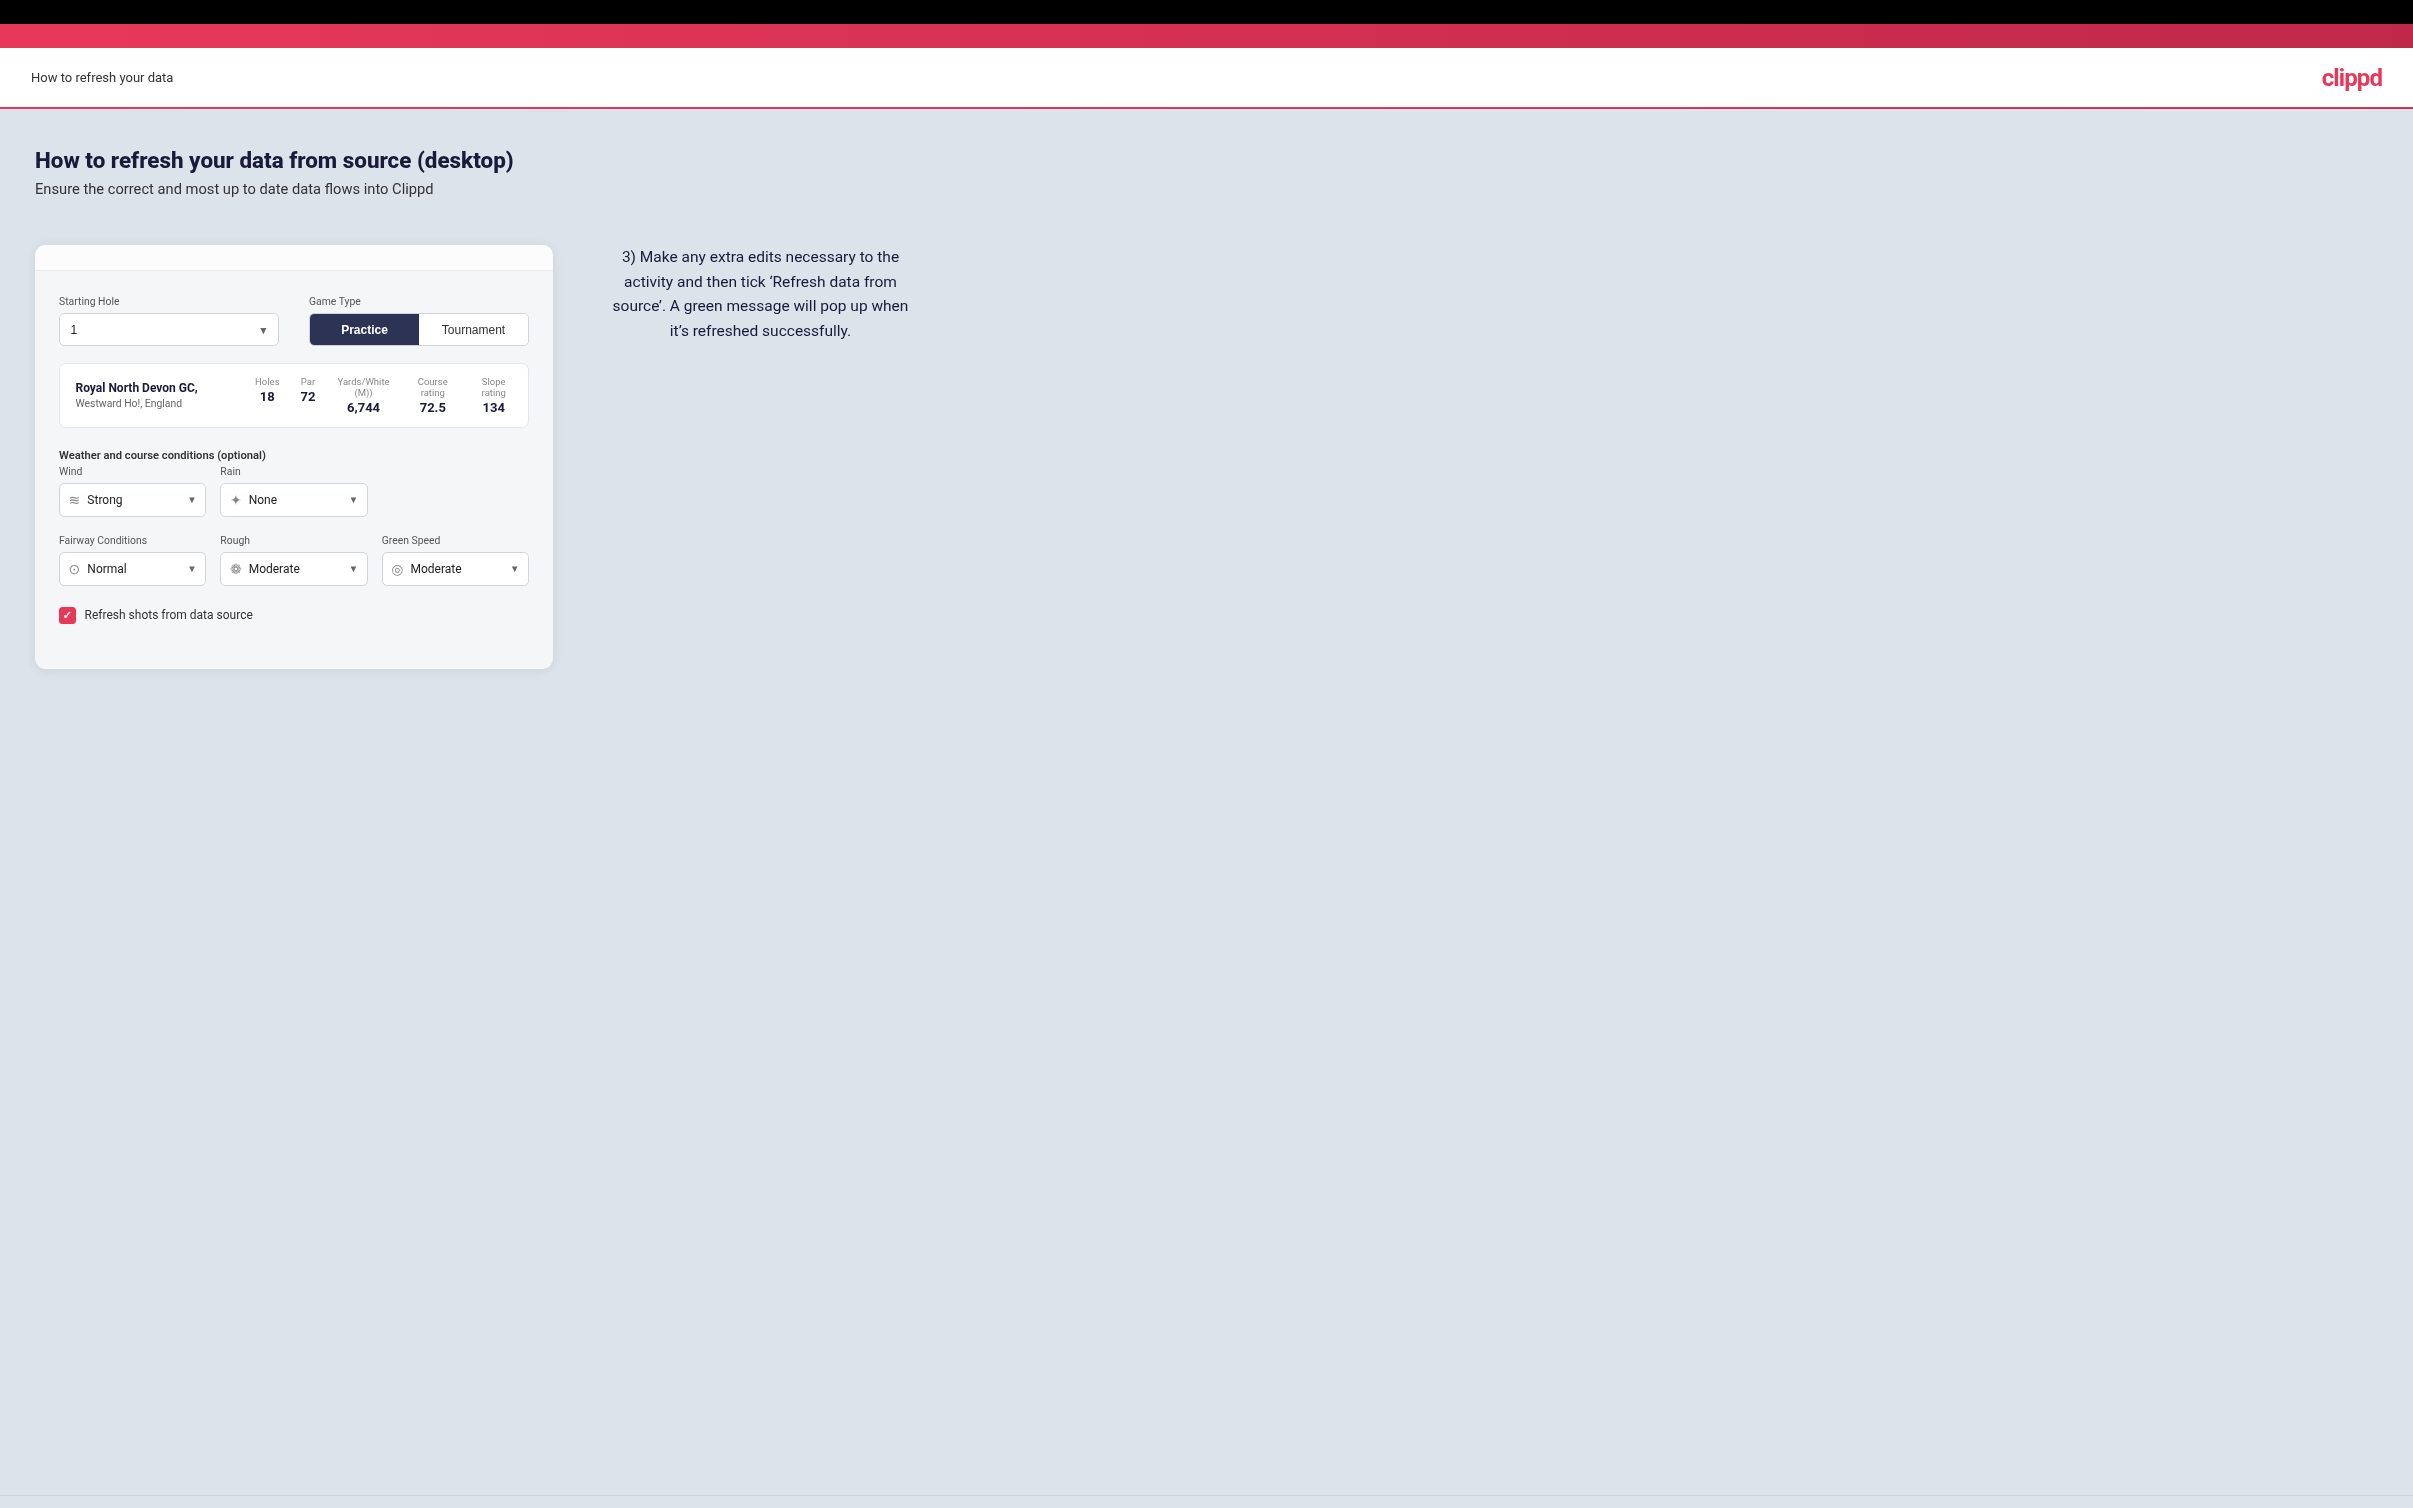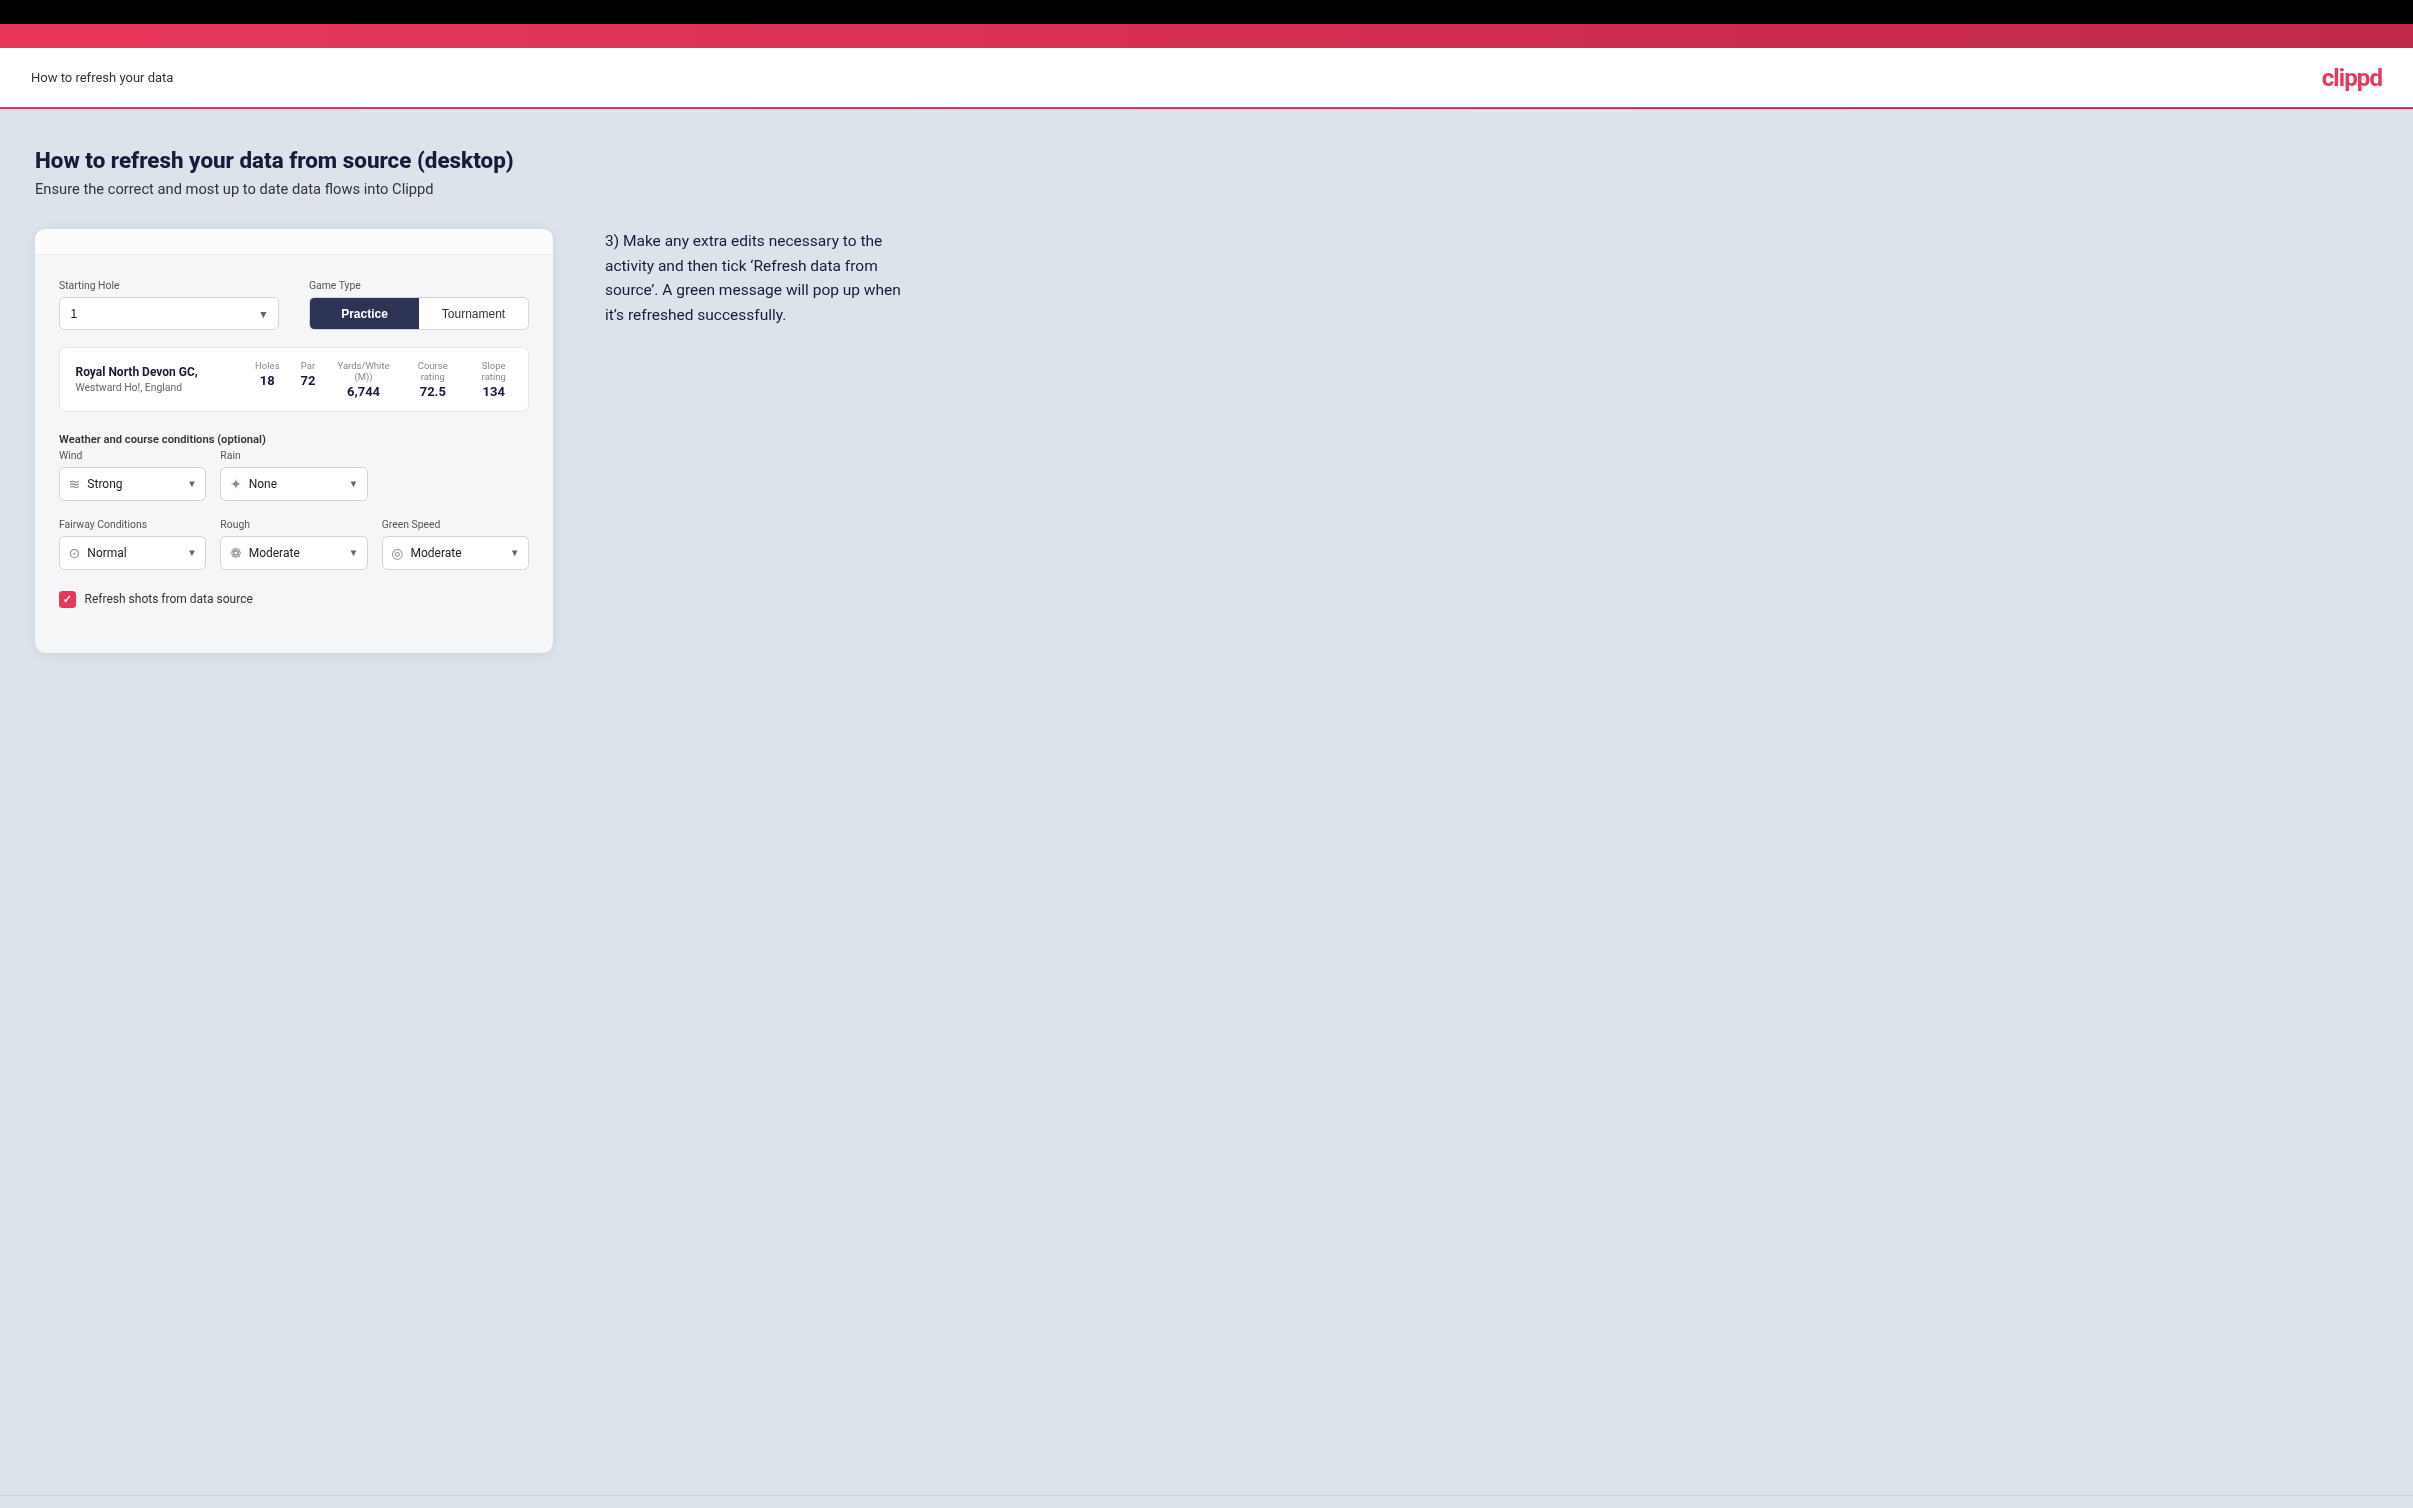--- a/index.html
+++ b/index.html
@@ -37,21 +37,21 @@
     }
     .page-heading {
       font-size: 22.4px;
       font-weight: 800;
       color: #1a1a3a;
       margin-bottom: 7px;
     }
     .page-subheading {
       font-size: 14.7px;
       color: #333;
-      margin-bottom: 31px;
+      margin-bottom: 47px;
     }
     .content-layout {
       display: flex;
       gap: 52px;
       align-items: flex-start;
     }
     .form-card {
       background: #f5f6f8;
       border-radius: 10.4px;
       padding: 0;
@@ -256,20 +256,21 @@
       border: none;
       border-radius: 5.2px;
       padding: 10.4px 24px;
       font-size: 12px;
       font-weight: 600;
       cursor: pointer;
     }
     .side-text {
       flex: 1;
       max-width: 311px;
+      text-align: center;
     }
     .side-text-content {
       font-size: 15.5px;
       color: #1a1a3a;
       line-height: 1.6;
     }
     .footer {
       background: #dde3eb;
       padding: 14px 35px;
       border-top: 0.9px solid #cdd3db;

